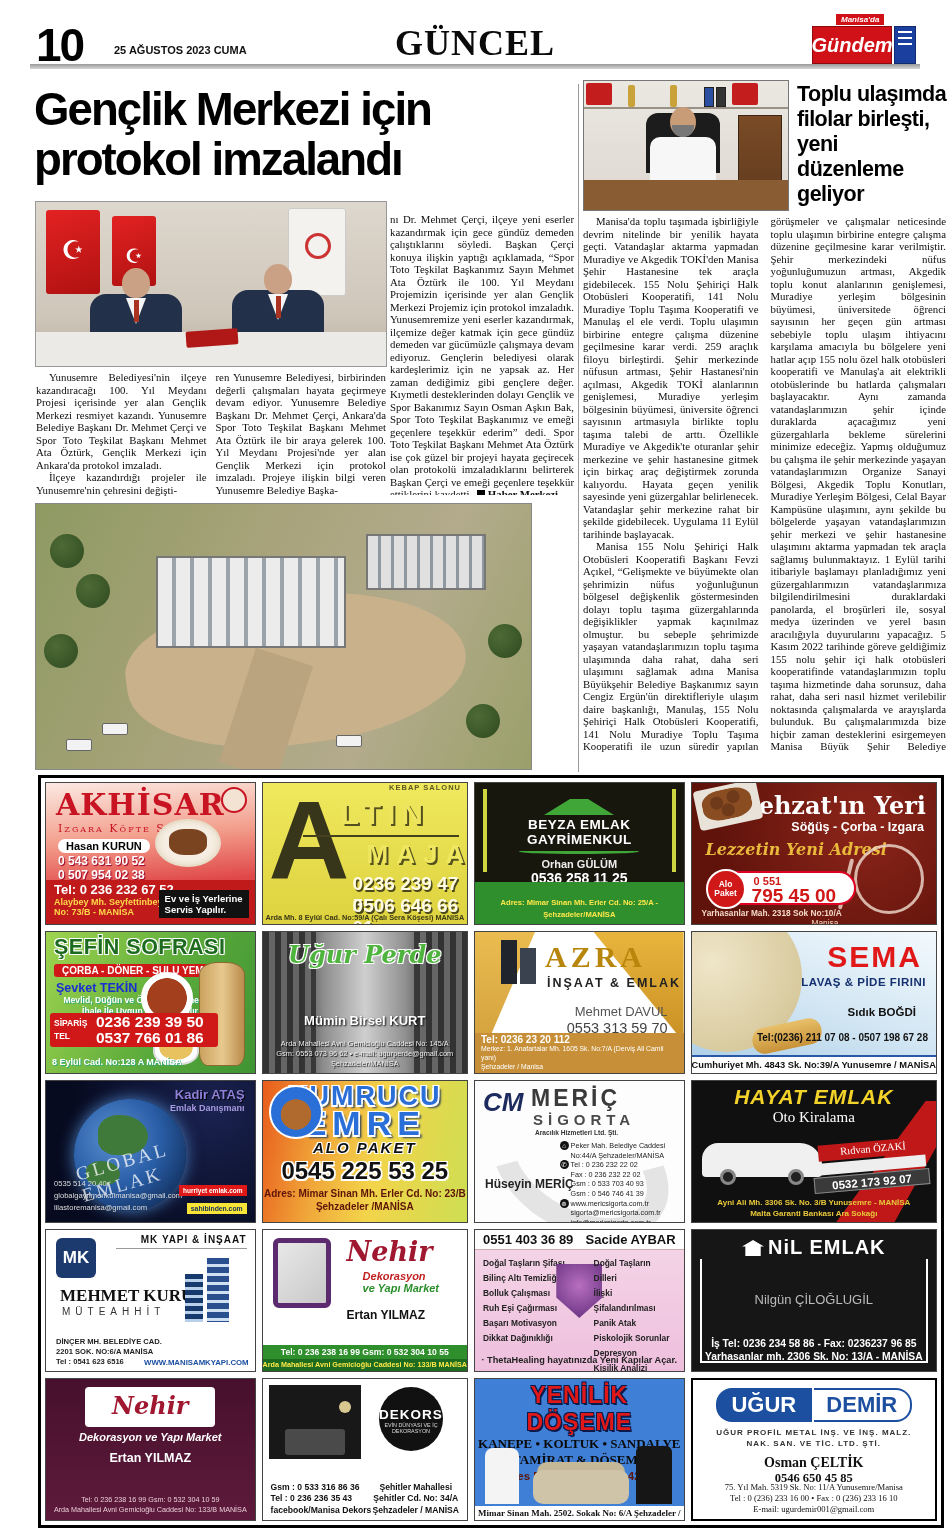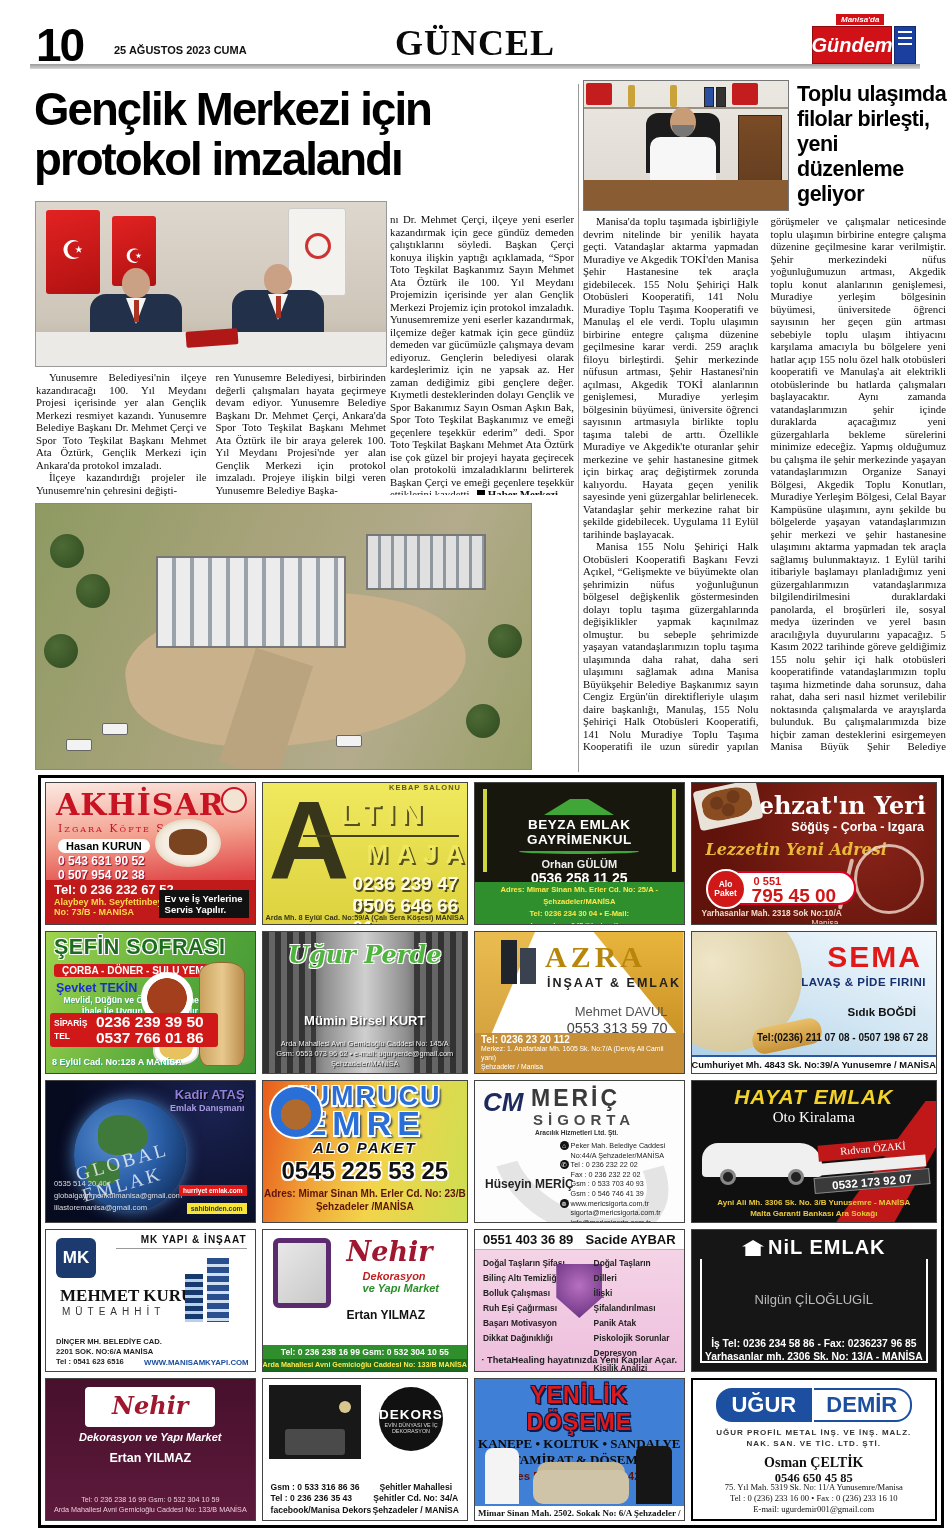--- a/index.html
+++ b/index.html
@@ -94,21 +94,21 @@
   #ad-altin .addr { position:absolute; left:0; right:0; bottom:2px; text-align:center; font-size:7.3px; font-weight:700; color:#3a3815; }
 
   
   #ad-beyza { background:#17170e; text-align:center; }
   #ad-beyza .bar { position:absolute; top:6px; bottom:52px; width:4px; background:#cdd63e; }
   #ad-beyza .roof { margin:6px auto 0; width:70px; height:26px; border-left:26px solid transparent; border-right:26px solid transparent; border-bottom:16px solid #3fa637; }
   #ad-beyza .t { color:#fff; font-weight:900; font-size:13.5px; letter-spacing:.5px; margin-top:2px; }
   #ad-beyza .arc { margin:2px auto; width:120px; height:5px; border-bottom:3px solid #3fa637; border-radius:50%; }
   #ad-beyza .p { color:#eee; font-weight:700; font-size:11px; margin-top:4px; }
   #ad-beyza .ph { color:#fff; font-weight:900; font-size:14px; }
-  #ad-beyza .band { position:absolute; left:0; right:0; bottom:0; height:42px; background:#2f8f2d; padding-top:2px; }
+  #ad-beyza .band { position:absolute; left:0; right:0; bottom:0; height:42px; background:#2f8f2d; padding-top:15px; }
   #ad-beyza .band div { color:#ffe84a; font-weight:700; font-size:7.6px; line-height:12px; }
 
   
   #ad-behzat { background:radial-gradient(circle at 70% 30%,#8d251a,#5f130b 75%); color:#fff; }
   #ad-behzat .t { text-align:right; margin:8px 10px 0 0; font-family:"DejaVu Serif",serif; font-weight:700; font-size:24px; }
   #ad-behzat .st { text-align:right; margin-right:12px; font-weight:700; font-size:12.5px; }
   #ad-behzat .sl { margin:6px 0 0 14px; font-family:"DejaVu Serif",serif; font-style:italic; font-weight:700; font-size:16px; color:#e9b93c; }
   #ad-behzat .pill { position:absolute; left:14px; top:88px; width:150px; height:34px; background:#fff; border-radius:17px; border:2px solid #d02; }
   #ad-behzat .alo { position:absolute; left:-2px; top:-4px; width:40px; height:40px; border-radius:50%; background:#d01818; border:2px solid #fff; color:#fff; font-weight:700; font-size:8.5px; text-align:center; padding-top:9px; line-height:9px; }
   #ad-behzat .n1 { position:absolute; left:46px; top:2px; color:#d01818; font-weight:700; font-size:11px; }

